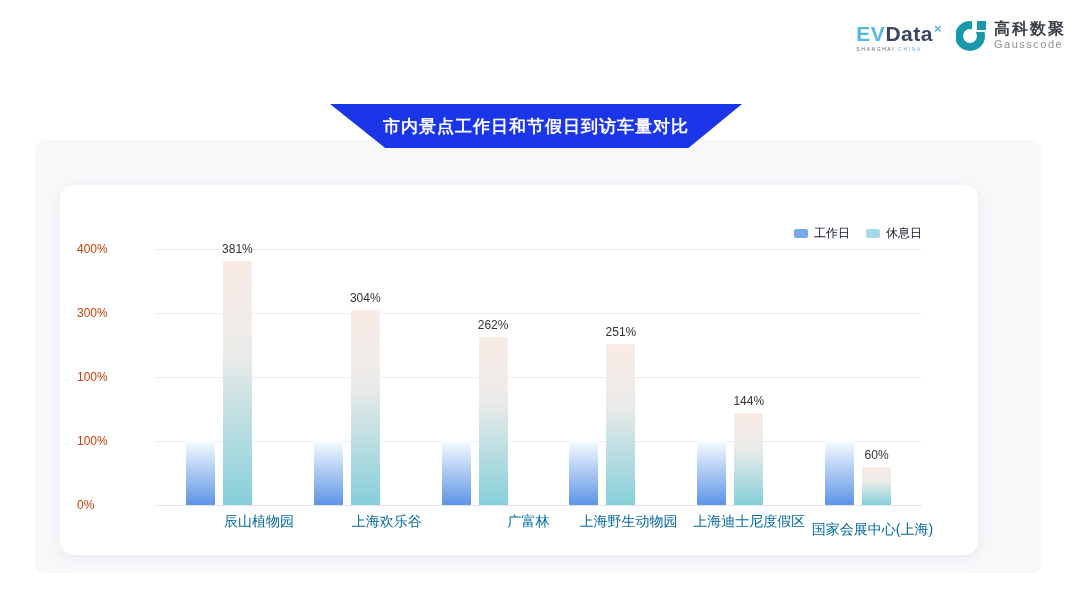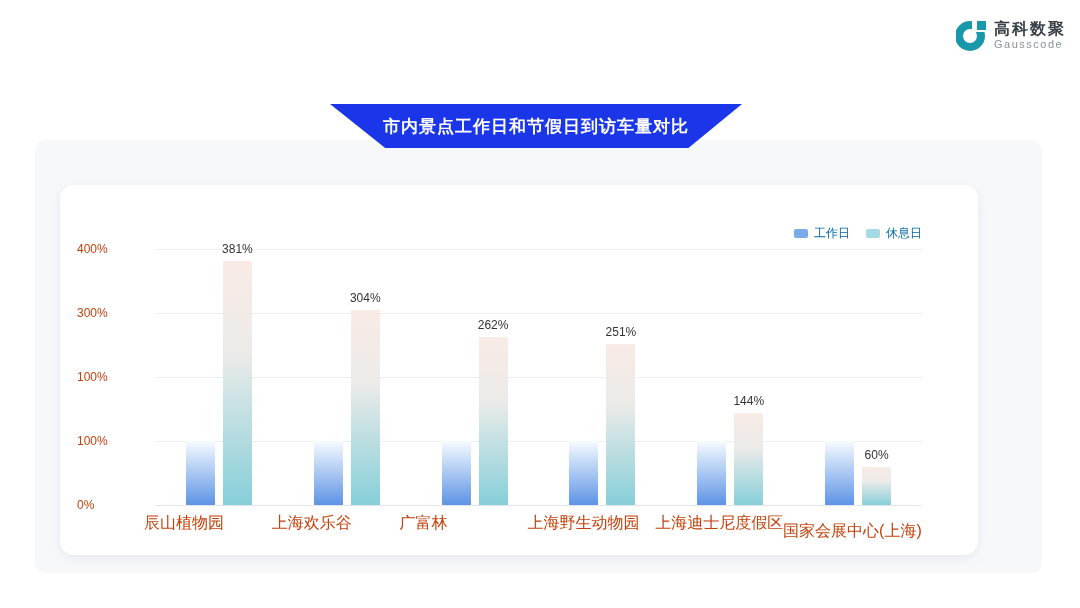--- a/index.html
+++ b/index.html
@@ -32,34 +32,38 @@
   
   .panel{position:absolute;left:35px;top:140px;width:1007px;height:433px;background:#f7f8fa;border-radius:10px;}
   .card{
     position:absolute;left:25px;top:45px;width:918px;height:370px;background:#ffffff;
     border-radius:14px;box-shadow:0 3px 12px rgba(160,170,185,0.18);
   }
   
   .legend{position:absolute;top:40px;right:56px;display:flex;align-items:center;gap:16px;}
   .legend-item{display:flex;align-items:center;gap:6px;cursor:pointer;}
   .legend-swatch{width:14px;height:9px;border-radius:2px;}
-  .legend-label{font-size:12px;color:#0369a1;}
+  .legend-label{font-size:12px;color:#0f172a;}
   
   .plot{position:absolute;left:95px;top:64px;width:767px;height:256px;}
   .gridline{position:absolute;left:0;width:100%;height:1px;background:#ebedf0;}
   .gridline.zero{background:#e2e5e9;}
   .y-tick{position:absolute;left:-78px;width:58px;text-align:left;font-size:12px;color:#c2410c;}
   .bar{position:absolute;bottom:0;border-radius:1px 1px 0 0;}
   .bar-value{position:absolute;width:60px;text-align:center;font-size:12px;color:#333;}
-  .x-label{position:absolute;top:264px;width:150px;text-align:left;font-size:16px;color:#c2410c;}
+  .x-label{position:absolute;top:264px;width:150px;text-align:right;font-size:14px;color:#0369a1;}
 </style>
 </head>
 <body>
 
 <div class="logos">
+  <div class="evdata">
+    <div class="evdata-line"><span class="ev">EV</span><span class="dt">Data</span><span class="sup">×</span></div>
+    <div class="evdata-sub"><span class="sh">SHANGHAI</span> <span class="cn">CHINA</span></div>
+  </div>
   <div class="gausscode">
     <div class="g-icon">
       <svg width="32" height="34" viewBox="0 0 32 34">
         <circle cx="14" cy="18" r="11" fill="none" stroke="#1898a8" stroke-width="8"></circle>
         <rect x="16" y="0" width="16" height="14" fill="#ffffff"></rect>
         <rect x="21" y="3" width="9" height="9" fill="#1898a8"></rect>
       </svg>
     </div>
     <div class="g-text">
       <div class="g-cn">高科数聚</div>

